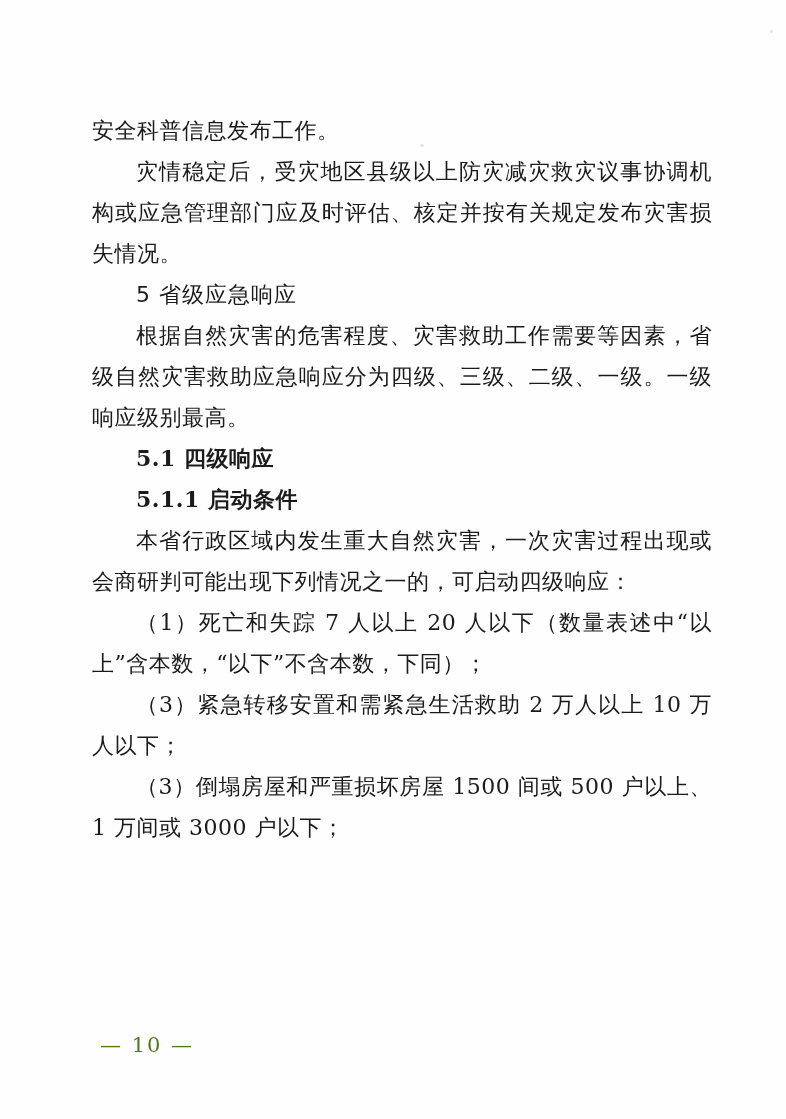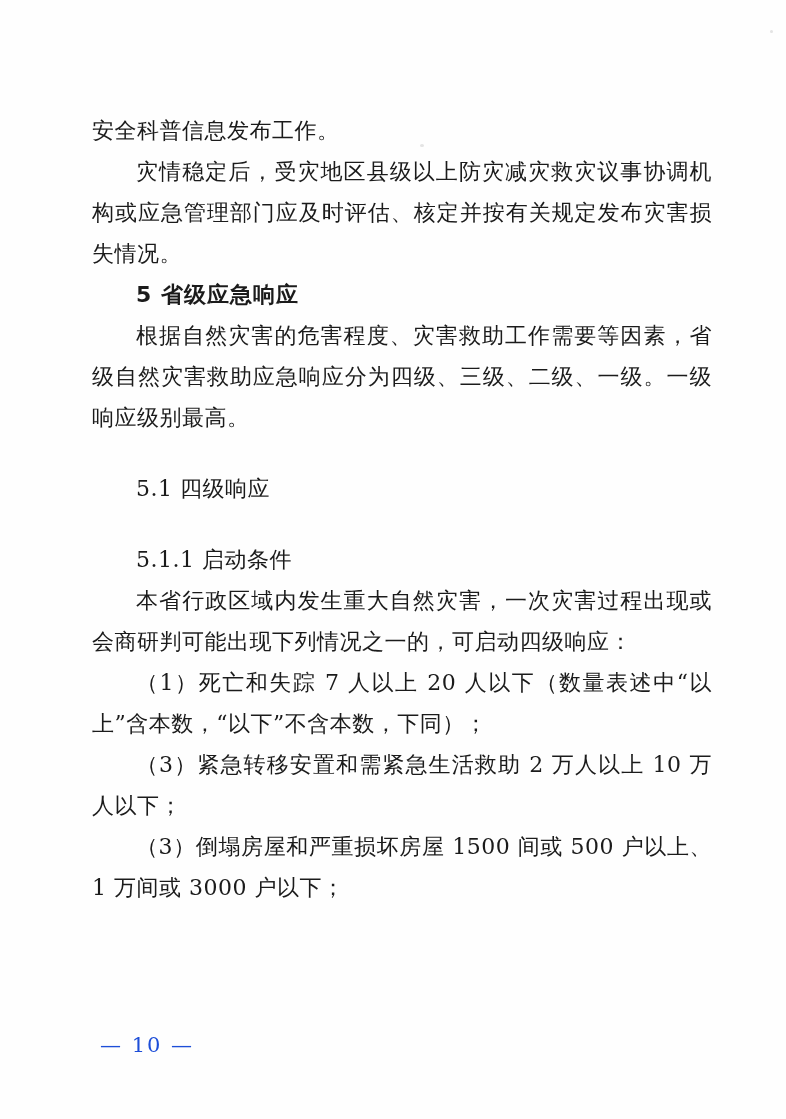--- a/index.html
+++ b/index.html
@@ -29,35 +29,34 @@
   }
   .para {
     margin: 0;
     text-indent: 2em;
   }
   .para.noindent {
     text-indent: 0;
   }
   .h1 {
     font-family: "DejaVu Sans", "Liberation Sans", sans-serif;
-    font-weight: bold;
+    font-weight: normal;
     letter-spacing: 1px;
   }
   .h2, .h3 {
-    font-weight: normal;
-    margin-top: 30px;
+    font-weight: bold;
   }
   .footer {
     position: absolute;
     left: 100px;
     top: 1033px;
     font-size: 21px;
     line-height: 24px;
     letter-spacing: 2px;
-    color: #1d4ed8;
+    color: #4d7c0f;
   }
   
   .speck {
     position: absolute;
     background: #c9c9c9;
     border-radius: 50%;
     opacity: 0.5;
   }
 </style>
 </head>

